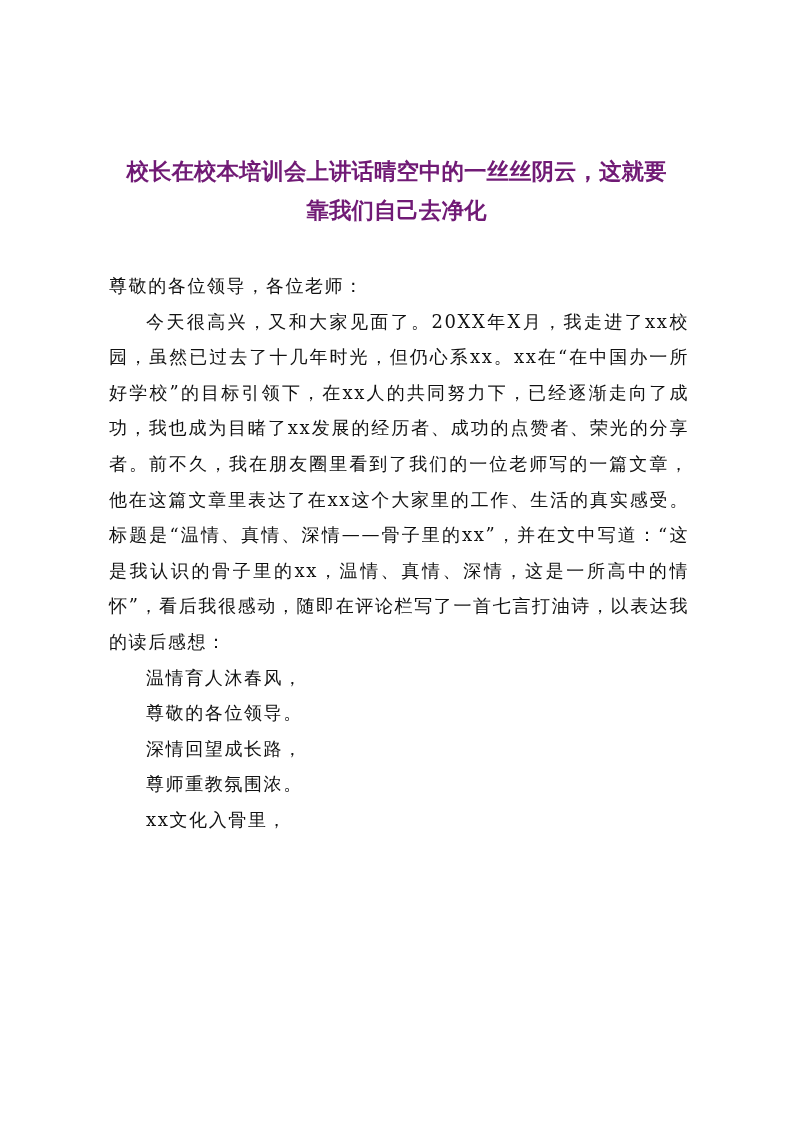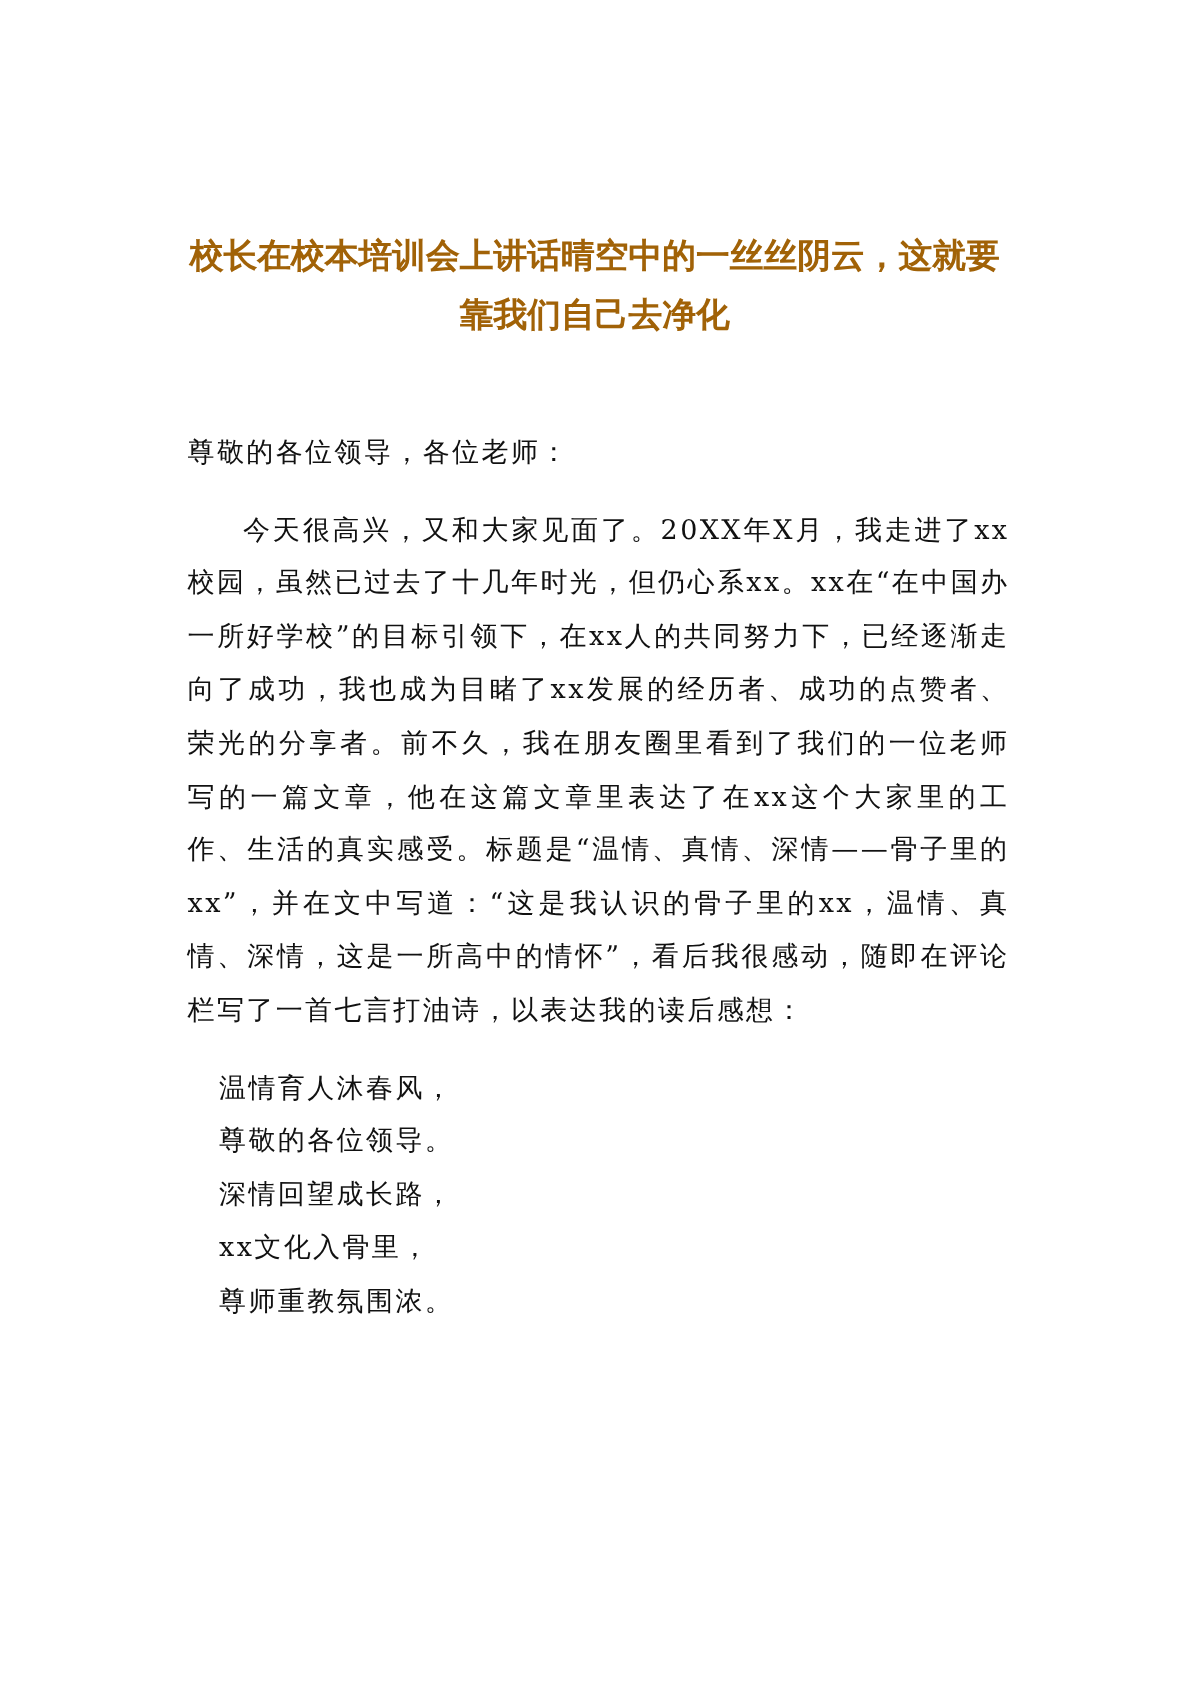--- a/index.html
+++ b/index.html
@@ -5,46 +5,46 @@
     html, body { margin: 0; padding: 0; background: #ffffff; }
     body { width: 793px; height: 1122px; position: relative; overflow: hidden; }
     .page {
       position: absolute; left: 0; top: 0; width: 793px; height: 1122px; background: #fff;
     }
     .title {
       position: absolute; left: 100px; top: 152px; width: 593px;
       text-align: center;
       font-family: "DejaVu Sans", sans-serif;
       font-weight: bold; font-size: 22.5px; line-height: 39px;
-      color: #a16207; margin: 0;
+      color: #701a75; margin: 0;
     }
     .body {
       position: absolute; left: 109px; top: 268px; width: 580px;
       font-family: "DejaVu Serif", serif;
       font-size: 18px; line-height: 35.6px; color: #111;
       text-align: justify; text-align-last: left;
       letter-spacing: 1.6px;
     }
-    .body p { margin: 16px; }
+    .body p { margin: 0; }
     .indent { text-indent: 37px; }
     .poem p { padding-left: 37px; margin: 0; }
   </style>
 </head>
 <body>
 
 <div class="page">
   <div class="title">
     <div>校长在校本培训会上讲话晴空中的一丝丝阴云，这就要</div>
     <div>靠我们自己去净化</div>
   </div>
 
   <div class="body">
     <p>尊敬的各位领导，各位老师：</p>
     <p class="indent">今天很高兴，又和大家见面了。20XX年X月，我走进了xx校园，虽然已过去了十几年时光，但仍心系xx。xx在“在中国办一所好学校”的目标引领下，在xx人的共同努力下，已经逐渐走向了成功，我也成为目睹了xx发展的经历者、成功的点赞者、荣光的分享者。前不久，我在朋友圈里看到了我们的一位老师写的一篇文章，他在这篇文章里表达了在xx这个大家里的工作、生活的真实感受。标题是“温情、真情、深情——骨子里的xx”，并在文中写道：“这是我认识的骨子里的xx，温情、真情、深情，这是一所高中的情怀”，看后我很感动，随即在评论栏写了一首七言打油诗，以表达我的读后感想：</p>
     <div class="poem">
       <p>温情育人沐春风，</p>
       <p>尊敬的各位领导。</p>
       <p>深情回望成长路，</p>
+      <p>尊师重教氛围浓。</p>
       <p>xx文化入骨里，</p>
-      <p>尊师重教氛围浓。</p>
     </div>
   </div>
 </div>
 
 </body></html>

